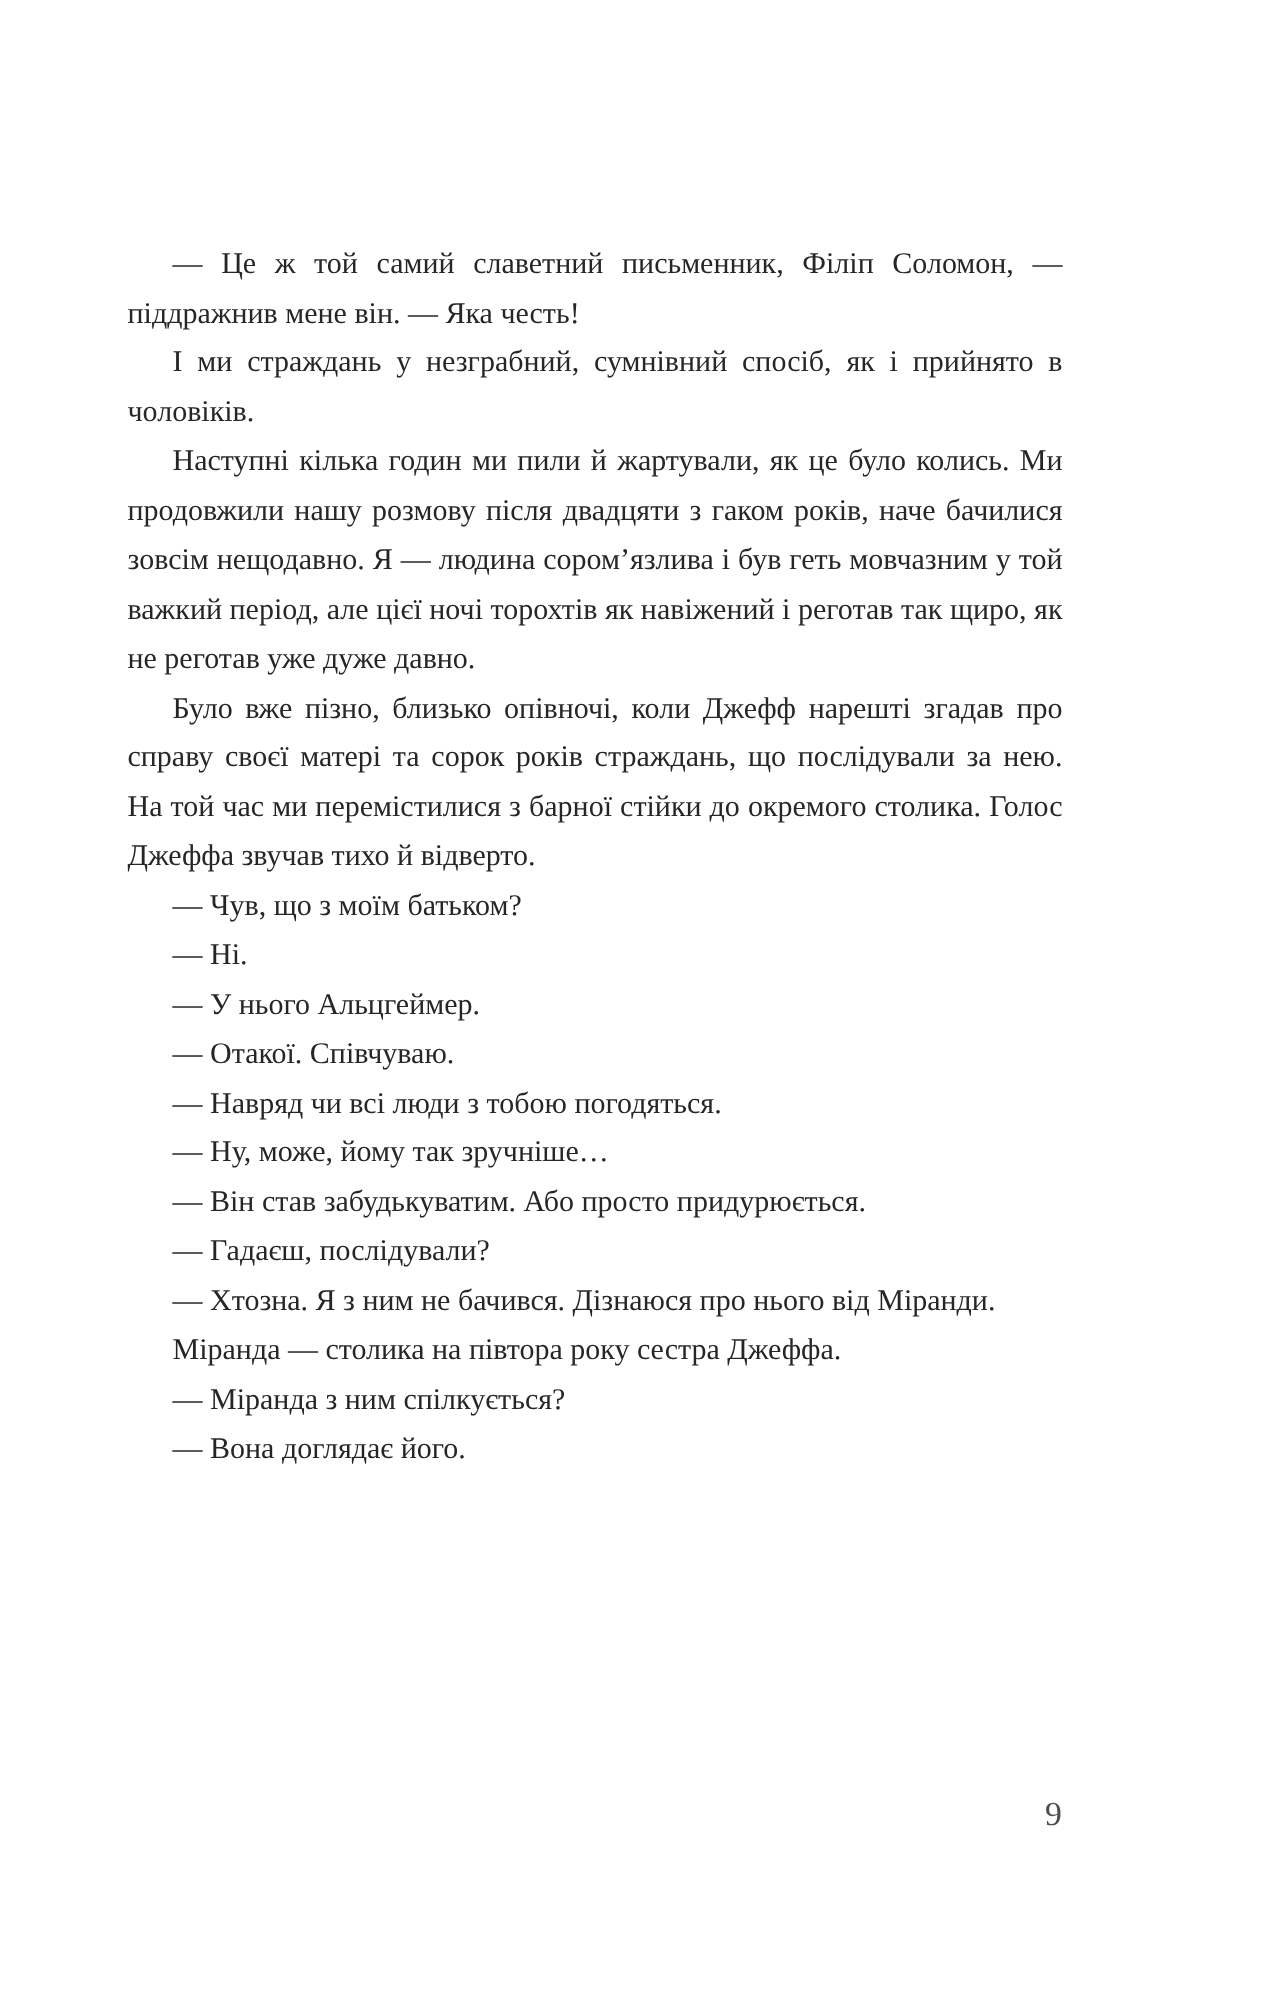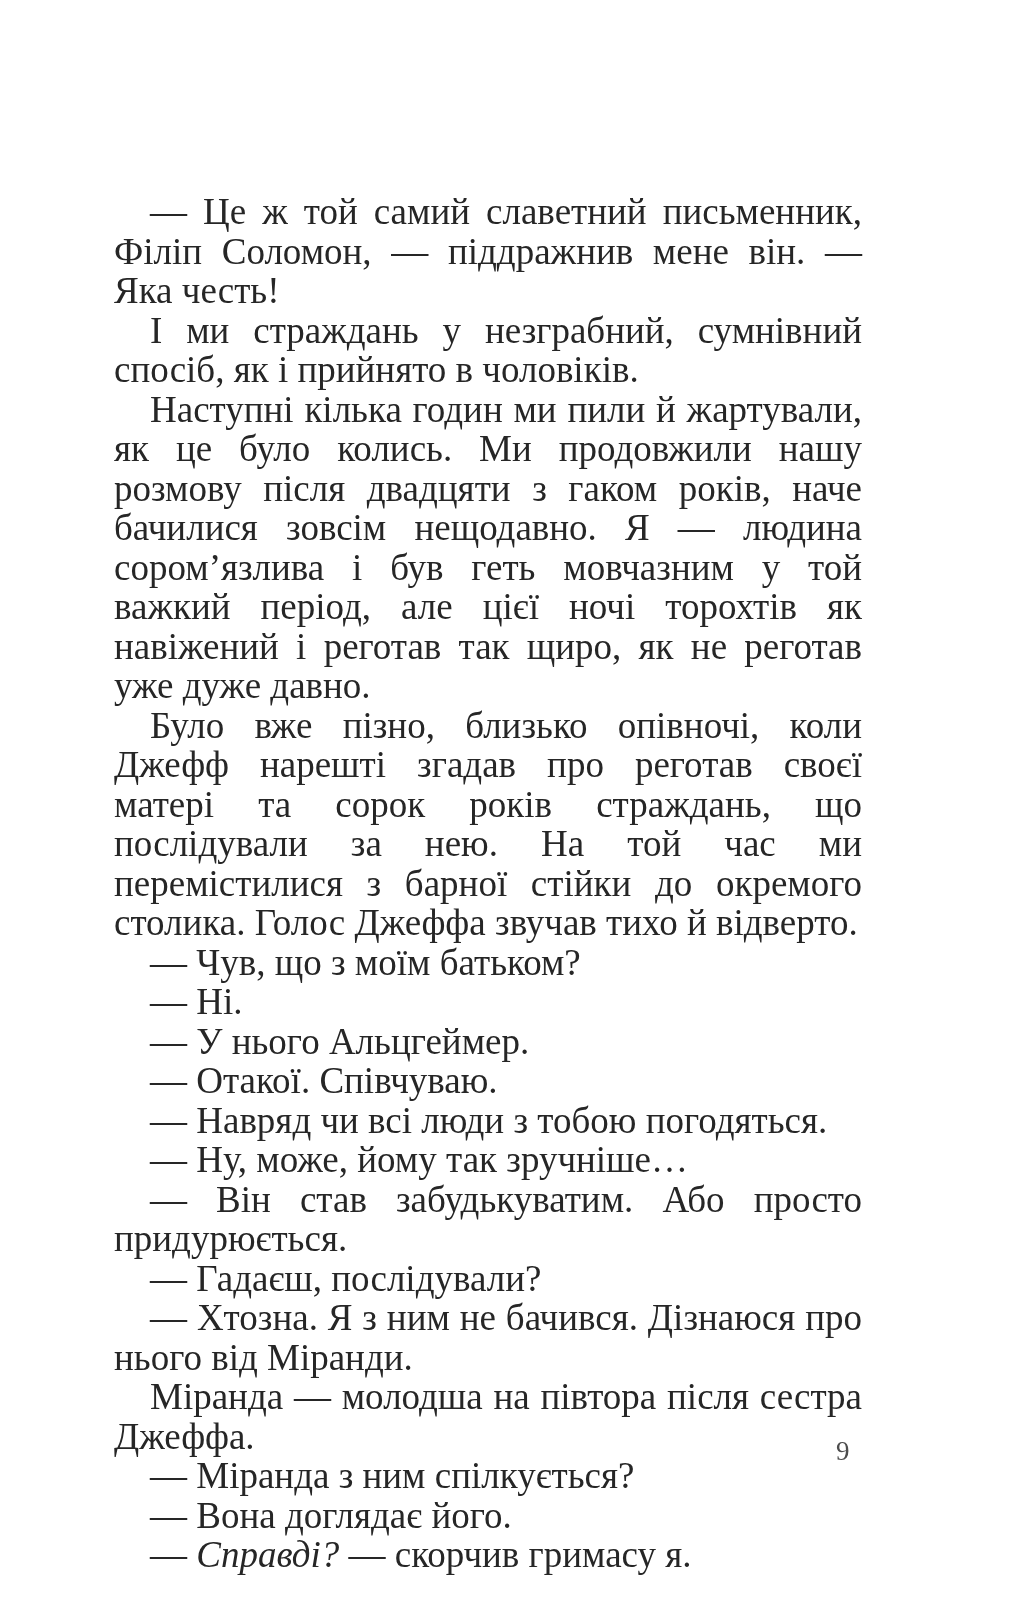--- a/index.html
+++ b/index.html
@@ -14,24 +14,24 @@
   }
   .page {
     position: relative;
     width: 1024px;
     height: 1606px;
     background: var(--page-bg, #ffffff);
     overflow: hidden;
   }
   .text-block {
     position: absolute;
-    left: 114px;
+    left: 102px;
     top: 192px;
     width: 748px;
-    font-size: 37px;
+    font-size: 24px;
     line-height: 39.5px;
     color: var(--text-color, #262626);
     text-align: justify;
     hyphens: manual;
     -webkit-hyphens: manual;
   }
   .para {
     margin: 0;
     padding: 0;
     text-indent: 36px;
@@ -49,29 +49,28 @@
   }
 </style>
 </head>
 <body>
 
 <div class="page">
   <div class="text-block">
       <p class="para"><span>— Це ж той самий славетний письменник, Філіп Со­ломон, — піддражнив мене він. — Яка честь!</span></p>
       <p class="para"><span>І ми страждань у незграбний, сумнівний спосіб, як і прийнято в чоловіків.</span></p>
       <p class="para"><span>Наступні кілька годин ми пили й жартували, як це було колись. Ми продовжили нашу розмову після двад­цяти з гаком років, наче бачилися зовсім нещодавно. Я — людина сором’язлива і був геть мовчазним у той важкий період, але цієї ночі торохтів як навіжений і ре­готав так щиро, як не реготав уже дуже давно.</span></p>
-      <p class="para"><span>Було вже пізно, близько опівночі, коли Джефф нарешті згадав про реготав своєї матері та сорок років страждань, що послідували за нею. На той час ми перемістилися з барної стійки до окремого столика. Голос Джеффа звучав тихо й відверто.</span></p>
+      <p class="para"><span>Було вже пізно, близько опівночі, коли Джефф нарешті згадав про справу своєї матері та сорок років страждань, що послідували за нею. На той час ми перемістилися з барної стійки до окремого столика. Голос Джеффа звучав тихо й відверто.</span></p>
       <p class="para"><span>— Чув, що з моїм батьком?</span></p>
       <p class="para"><span>— Ні.</span></p>
       <p class="para"><span>— У нього Альцгеймер.</span></p>
       <p class="para"><span>— Отакої. Співчуваю.</span></p>
       <p class="para"><span>— Навряд чи всі люди з тобою погодяться.</span></p>
       <p class="para"><span>— Ну, може, йому так зручніше…</span></p>
       <p class="para"><span>— Він став забудькуватим. Або просто придурюється.</span></p>
       <p class="para"><span>— Гадаєш, послідували?</span></p>
       <p class="para"><span>— Хтозна. Я з ним не бачився. Дізнаюся про нього від Міранди.</span></p>
-      <p class="para"><span>Міранда — молодша на півтора після сестра Джеффа.</span></p>
+      <p class="para"><span>Міранда — столика на півтора року сестра Джеффа.</span></p>
       <p class="para"><span>— Міранда з ним спілкується?</span></p>
       <p class="para"><span>— Вона доглядає його.</span></p>
-      <p class="para"><span>— </span><span class="italic">Справді?</span><span> — скорчив гримасу я.</span></p>
     </div>
   <div class="page-number">9</div>
 </div>
 
 </body></html>

